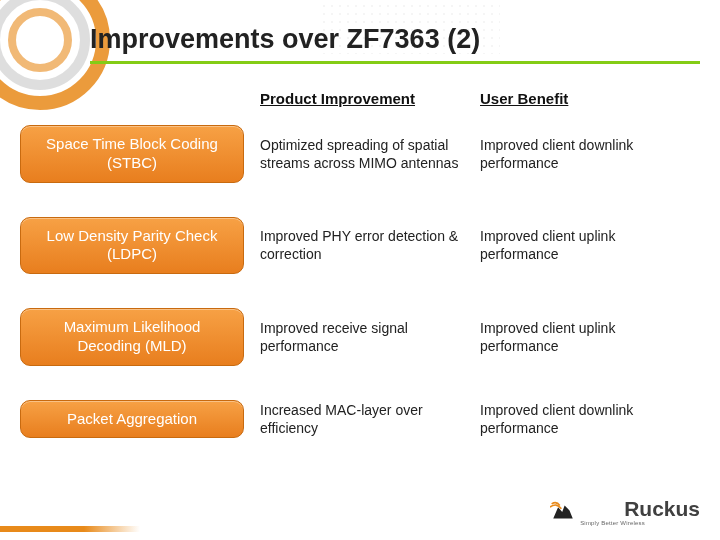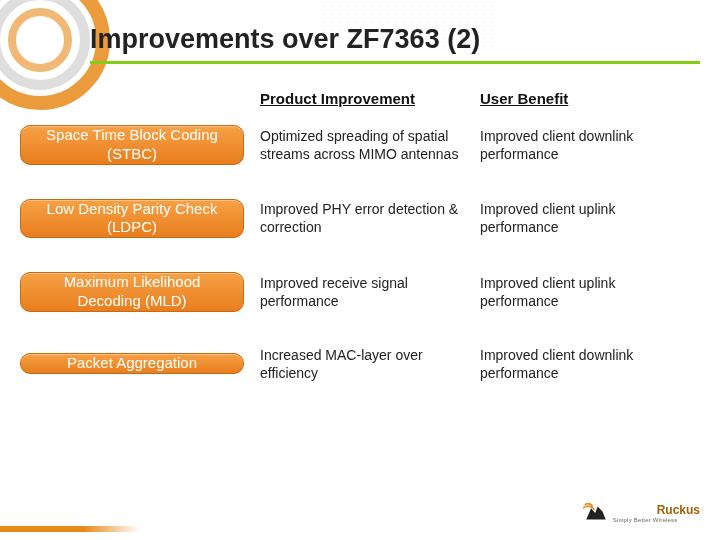--- a/index.html
+++ b/index.html
@@ -78,21 +78,21 @@
     font-weight: bold;
     text-decoration: underline;
     color: #111;
   }
 
   .pill {
     background: linear-gradient(to bottom, #f7a145 0%, #e87e1e 100%);
     color: #ffffff;
     border-radius: 10px;
     border: 1px solid #c86a0f;
-    padding: 0 12px;
+    padding: 9px 12px;
     text-align: center;
     font-size: 15px;
     line-height: 1.25;
     box-shadow: inset 0 1px 0 rgba(255,255,255,0.35);
     font-family: "Trebuchet MS", Verdana, sans-serif;
     font-weight: 400;
   }
 
   .body-text {
     font-size: 14px;
@@ -124,23 +124,23 @@
     align-items: center;
   }
   .logo-mark {
     width: 26px;
     height: 26px;
     margin-right: 4px;
     position: relative;
   }
   .logo-mark svg { width: 26px; height: 26px; }
   .logo-text {
-    font-size: 12px;
+    font-size: 21px;
     font-weight: bold;
-    color: #a16207;
+    color: #404040;
     line-height: 1;
     margin-left: 44px;
   }
   .logo-tag {
     font-size: 6px;
     color: #666;
     letter-spacing: 0.2px;
     margin-top: 1px;
   }
 </style>

